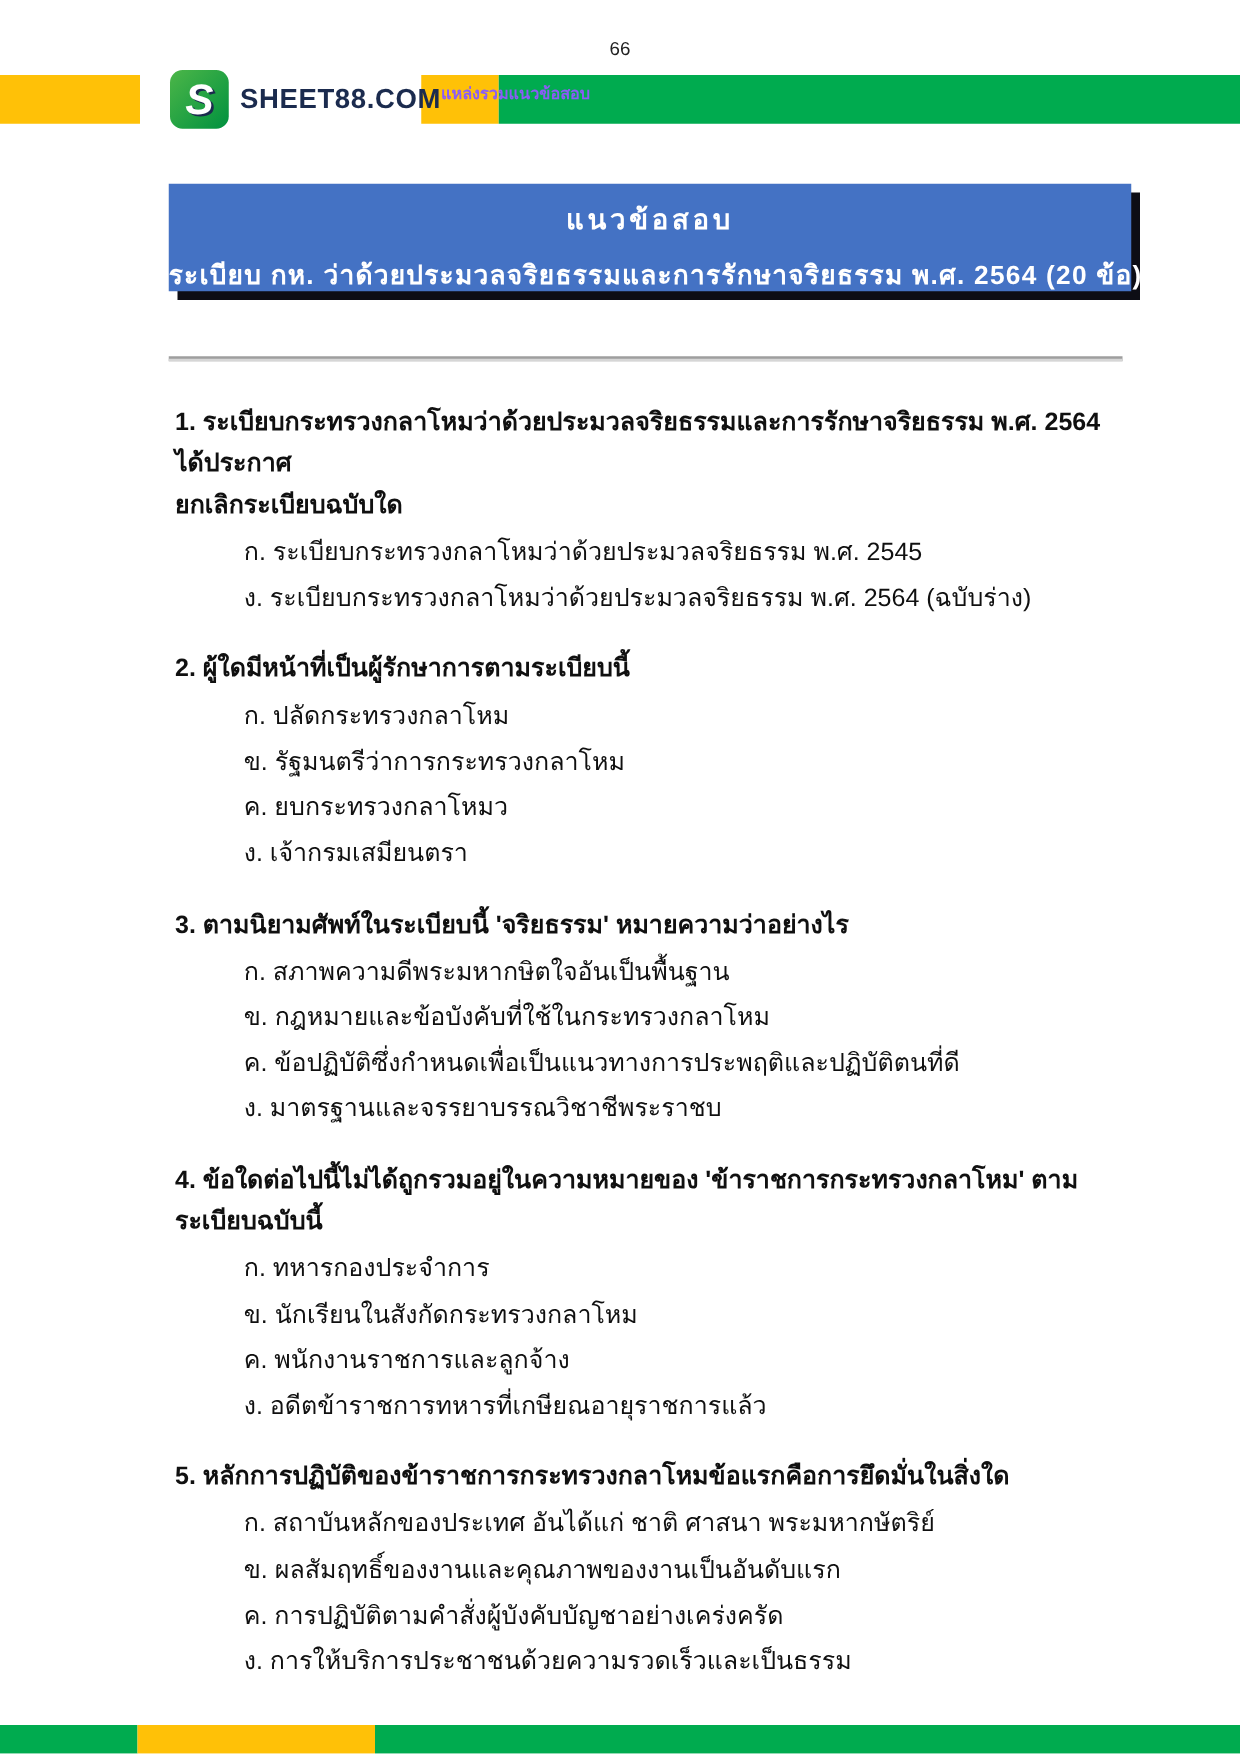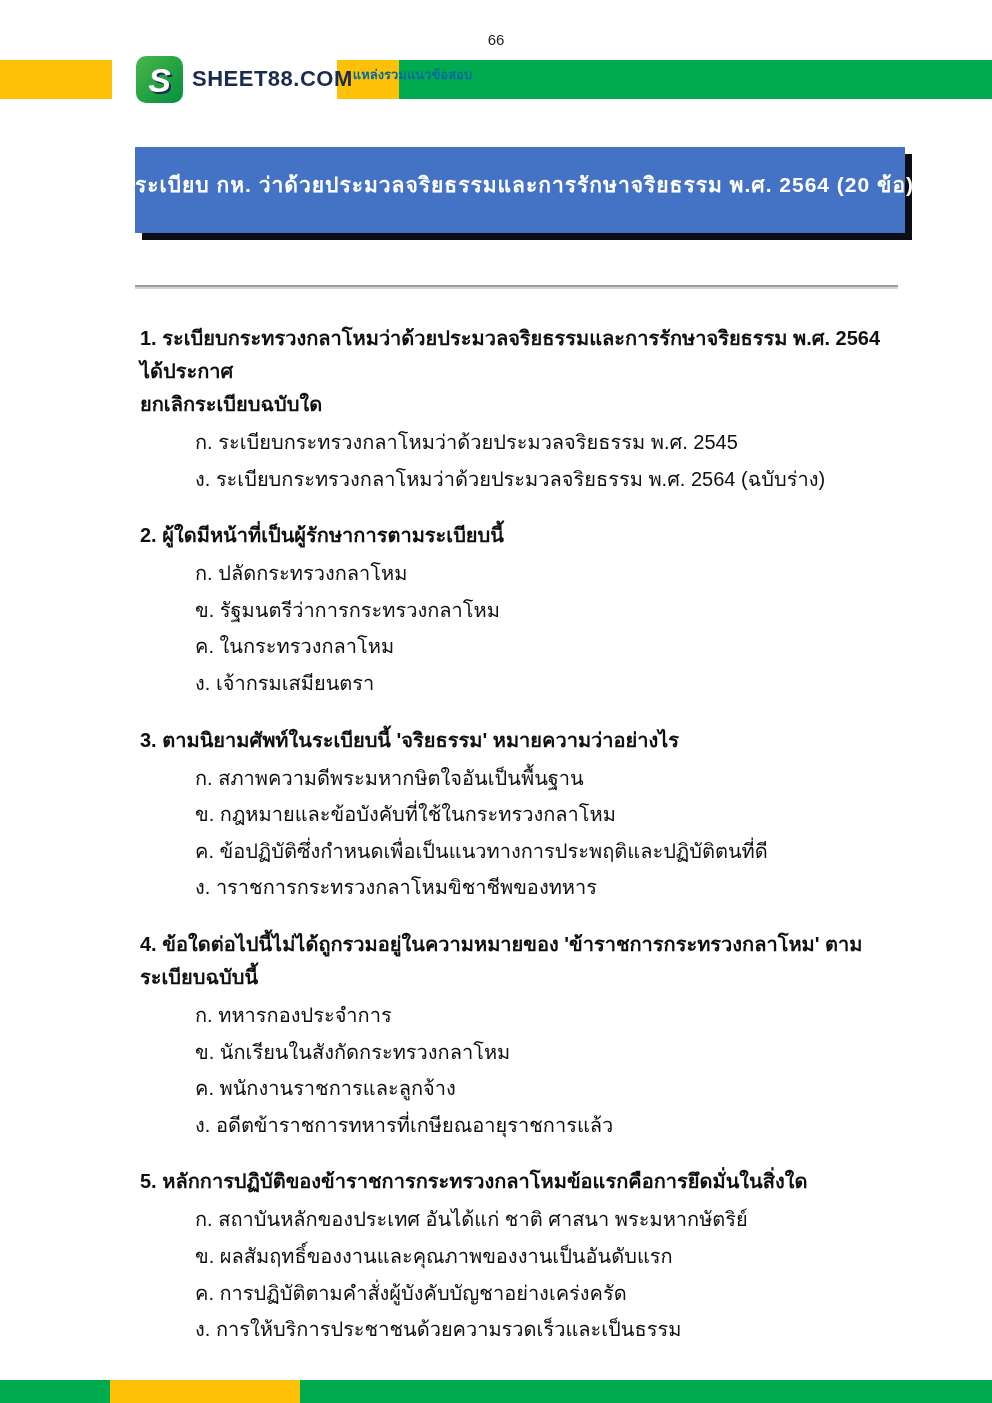--- a/index.html
+++ b/index.html
@@ -31,21 +31,21 @@
     background: linear-gradient(135deg, #4CB648 0%, #00913F 100%);
     display: flex; align-items: center; justify-content: center;
   }
   .logo-mark span {
     font-size: 34px; font-weight: bold; font-style: italic;
     color: #ffffff; text-shadow: 2px 2px 0 #1B2B4E;
     line-height: 1;
   }
   .logo-text { display: flex; flex-direction: row; justify-content: center; }
   .logo-name { font-size: 22px; font-weight: bold; color: #1B2B4E; letter-spacing: 0.5px; line-height: 1.1; }
-  .logo-tagline { font-size: 13px; font-weight: bold; color: #0369a1; line-height: 1.3; }
+  .logo-tagline { font-size: 13px; font-weight: bold; color: #8b5cf6; line-height: 1.3; }
   
   .banner {
     position: absolute;
     left: 135px; top: 147px;
     width: 770px; height: 86px;
     background: #4472C4;
     box-shadow: 7px 7px 0 #0d0d15;
     color: #ffffff;
     text-align: center;
     padding-top: 11px;
@@ -93,20 +93,21 @@
     <div class="logo-mark">
       <span>S</span>
     </div>
     <div class="logo-text">
       <div class="logo-name">SHEET88.COM</div>
       <div class="logo-tagline">แหล่งรวมแนวข้อสอบ</div>
     </div>
   </div>
 
   <div class="banner">
+    <div class="banner-title">แนวข้อสอบ</div>
     <div class="banner-subtitle">ระเบียบ กห. ว่าด้วยประมวลจริยธรรมและการรักษาจริยธรรม พ.ศ. 2564 (20 ข้อ)</div>
   </div>
 
   <div class="rule"></div>
 
   <div class="content">
 
     <section class="question">
       <div class="q-title">
         <div>1. ระเบียบกระทรวงกลาโหมว่าด้วยประมวลจริยธรรมและการรักษาจริยธรรม พ.ศ. 2564 ได้ประกาศ</div>
@@ -116,32 +117,32 @@
         <div class="choice">ก. ระเบียบกระทรวงกลาโหมว่าด้วยประมวลจริยธรรม พ.ศ. 2545</div>
         <div class="choice">ง. ระเบียบกระทรวงกลาโหมว่าด้วยประมวลจริยธรรม พ.ศ. 2564 (ฉบับร่าง)</div>
       </div>
     </section>
 
     <section class="question">
       <div class="q-title">2. ผู้ใดมีหน้าที่เป็นผู้รักษาการตามระเบียบนี้</div>
       <div class="choices">
         <div class="choice">ก. ปลัดกระทรวงกลาโหม</div>
         <div class="choice">ข. รัฐมนตรีว่าการกระทรวงกลาโหม</div>
-        <div class="choice">ค. ในกระทรวงกลาโหม</div>
+        <div class="choice">ค. ยบกระทรวงกลาโหมว</div>
         <div class="choice">ง. เจ้ากรมเสมียนตรา</div>
       </div>
     </section>
 
     <section class="question">
       <div class="q-title">3. ตามนิยามศัพท์ในระเบียบนี้ 'จริยธรรม' หมายความว่าอย่างไร</div>
       <div class="choices">
         <div class="choice">ก. สภาพความดีพระมหากษิตใจอันเป็นพื้นฐาน</div>
         <div class="choice">ข. กฎหมายและข้อบังคับที่ใช้ในกระทรวงกลาโหม</div>
         <div class="choice">ค. ข้อปฏิบัติซึ่งกำหนดเพื่อเป็นแนวทางการประพฤติและปฏิบัติตนที่ดี</div>
-        <div class="choice">ง. าราชการกระทรวงกลาโหมขิชาชีพของทหาร</div>
+        <div class="choice">ง. มาตรฐานและจรรยาบรรณวิชาชีพระราชบ</div>
       </div>
     </section>
 
     <section class="question">
       <div class="q-title">4. ข้อใดต่อไปนี้ไม่ได้ถูกรวมอยู่ในความหมายของ 'ข้าราชการกระทรวงกลาโหม' ตามระเบียบฉบับนี้</div>
       <div class="choices">
         <div class="choice">ก. ทหารกองประจำการ</div>
         <div class="choice">ข. นักเรียนในสังกัดกระทรวงกลาโหม</div>
         <div class="choice">ค. พนักงานราชการและลูกจ้าง</div>
         <div class="choice">ง. อดีตข้าราชการทหารที่เกษียณอายุราชการแล้ว</div>

